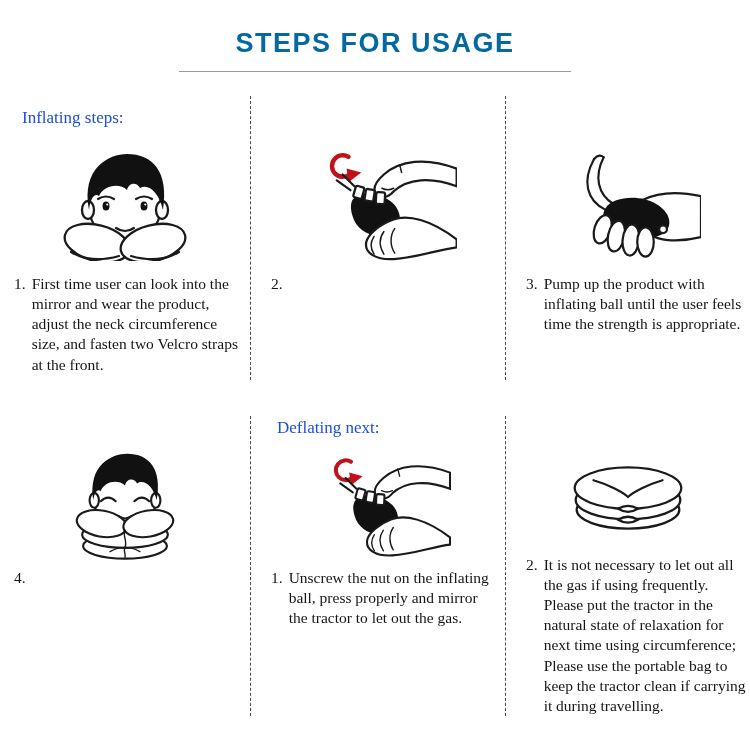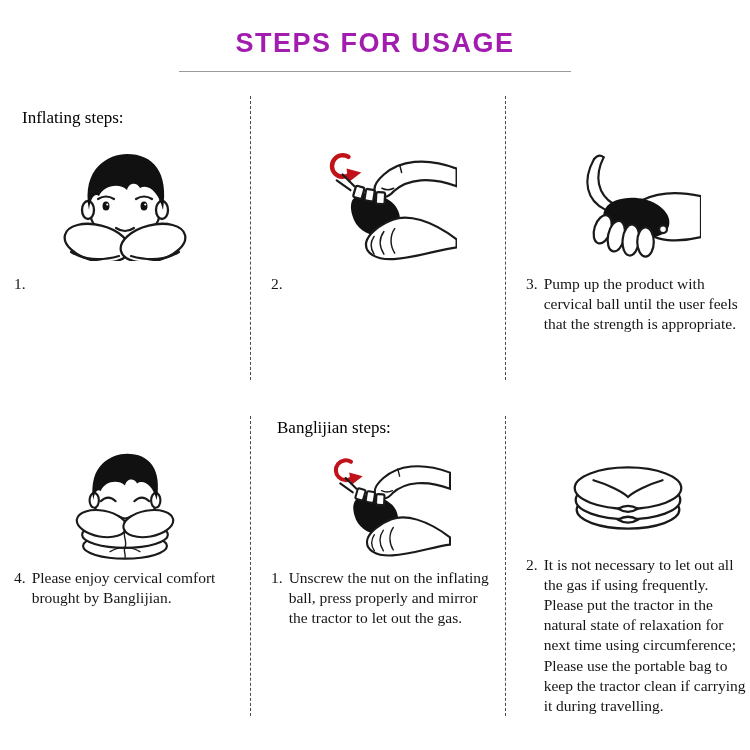--- a/index.html
+++ b/index.html
@@ -3,31 +3,31 @@
 <meta charset="utf-8">
 <style>
   html,body { margin:0; padding:0; }
   body {
     width:750px; height:750px; background:#ffffff; overflow:hidden;
     font-family:"Liberation Serif", serif; color:#151515;
   }
   .title {
     font-family:"Liberation Sans", sans-serif;
     font-size:27px; font-weight:600; letter-spacing:1.5px;
-    text-align:center; margin-top:28px; color:#a21caf;
+    text-align:center; margin-top:28px; color:#0369a1;
   }
   .title-underline { width:392px; margin:12px auto 0; border-top:1.5px solid #9a9a9a; height:0; }
   .row { display:flex; }
   .row-1 { margin-top:24px; height:284px; }
   .row-2 { margin-top:36px; height:300px; }
   .cell { box-sizing:border-box; display:flex; flex-direction:column; }
   .c1 { width:250px; }
   .c2 { width:256px; border-left:1.5px dashed #4a4a4a; border-right:1.5px dashed #4a4a4a; }
   .c3 { width:244px; }
-  .label-slot { height:44px; box-sizing:border-box; padding:12px 0 0 22px; font-size:17px; color:#000000; }
+  .label-slot { height:44px; box-sizing:border-box; padding:12px 0 0 22px; font-size:17px; color:#1d4ed8; }
   .row-2 .label-slot { height:32px; padding-top:2px; padding-left:26px; }
   .illus-slot { height:128px; display:flex; align-items:center; justify-content:center; }
   .row-2 .illus-slot { height:114px; }
   .step { display:flex; padding:6px 2px 0 14px; font-size:15.5px; line-height:1.3; }
   .c2 .step { padding-left:20px; padding-right:10px; }
   .c3 .step { padding-left:20px; padding-right:4px; }
   .num { flex:none; margin-right:6px; }
   svg .ln { fill:none; stroke:#1a1a1a; stroke-width:2.2; stroke-linecap:round; }
   svg .fl { fill:#ffffff; stroke:#1a1a1a; stroke-width:2.3; }
   svg .thin { fill:none; stroke:#1a1a1a; stroke-width:1.5; stroke-linecap:round; }
@@ -58,20 +58,21 @@
           <circle cx="100.3" cy="56.5" r="1.1" fill="#fff"></circle>
           <path class="ln" d="M71,80 Q80,86 89,80"></path>
           <ellipse class="fl" cx="52" cy="95" rx="33" ry="18" transform="rotate(14 52 95)"></ellipse>
           <ellipse class="fl" cx="108" cy="95" rx="33" ry="18" transform="rotate(-14 108 95)"></ellipse>
           <path class="ln" d="M26,104 Q46,116 74,108"></path>
           <path class="ln" d="M134,104 Q114,116 86,108"></path>
         </svg>
       </div>
       <div class="step">
         <span class="num">1.</span>
+        <span>First time user can look into the mirror and wear the product, adjust the neck circumference size, and fasten two Velcro straps at the front.</span>
       </div>
     </div>
 
     <div class="cell c2">
       <div class="label-slot"></div>
       <div class="illus-slot">
         <svg width="158" height="118" viewBox="0 0 160 120">
           <g>
             <path d="M50,12 A11,11 0 1 0 51,30" fill="none" stroke="#c1121a" stroke-width="4.5" stroke-linecap="round"></path>
             <polygon points="48,24 63,28 50,38" fill="#c1121a"></polygon>
@@ -109,21 +110,21 @@
           <path d="M52,60 C60,48 88,46 104,56 C118,64 122,78 112,86 C98,95 68,93 56,80 C49,72 48,66 52,60 Z" fill="#111"></path>
           <circle class="fl" cx="111" cy="82" r="4" stroke-width="2"></circle>
           <ellipse class="fl" cx="49" cy="82" rx="8.5" ry="15" transform="rotate(18 49 82)"></ellipse>
           <ellipse class="fl" cx="63" cy="89" rx="8.5" ry="16" transform="rotate(12 63 89)"></ellipse>
           <ellipse class="fl" cx="78" cy="93" rx="8.5" ry="16" transform="rotate(6 78 93)"></ellipse>
           <ellipse class="fl" cx="93" cy="95" rx="8.5" ry="15"></ellipse>
         </svg>
       </div>
       <div class="step">
         <span class="num">3.</span>
-        <span>Pump up the product with cervical ball until the user feels that the strength is appropriate.</span>
+        <span>Pump up the product with inflating ball until the user feels time the strength is appropriate.</span>
       </div>
     </div>
   </div>
 
   <div class="row row-2">
 
     <div class="cell c1">
       <div class="label-slot"></div>
       <div class="illus-slot">
         <svg width="150" height="110" viewBox="0 0 160 118">
@@ -137,26 +138,25 @@
           <ellipse class="fl" cx="80" cy="103" rx="45" ry="13.5"></ellipse>
           <ellipse class="fl" cx="80" cy="91" rx="46" ry="14"></ellipse>
           <ellipse class="fl" cx="55" cy="79" rx="27" ry="14" transform="rotate(10 55 79)"></ellipse>
           <ellipse class="fl" cx="105" cy="79" rx="27" ry="14" transform="rotate(-10 105 79)"></ellipse>
           <path class="thin" d="M80,86 C77,92 83,98 80,104 C78,108 81,112 80,115"></path>
           <path class="thin" d="M64,109 Q80,100 96,109"></path>
         </svg>
       </div>
       <div class="step">
         <span class="num">4.</span>
-        <span>Please enjoy cervical comfort brought by Banglijian.</span>
       </div>
     </div>
 
     <div class="cell c2">
-      <div class="label-slot">Banglijian steps:</div>
+      <div class="label-slot">Deflating next:</div>
       <div class="illus-slot">
         <svg width="146" height="108" viewBox="0 0 160 120">
           <g>
             <path d="M50,12 A11,11 0 1 0 51,30" fill="none" stroke="#c1121a" stroke-width="4.5" stroke-linecap="round"></path>
             <polygon points="48,24 63,28 50,38" fill="#c1121a"></polygon>
           </g>
           <path class="fl" d="M160,24 C128,12 102,16 86,30 C78,37 74,44 78,50 C82,55 90,54 96,47 C110,34 134,32 160,42 Z"></path>
           <path class="thin" d="M84,44 Q90,47 96,44"></path>
           <path class="thin" d="M102,20 L104,28"></path>
           <path d="M54,56 C62,44 84,48 96,60 C106,71 104,86 90,91 C74,96 58,87 54,72 C52,65 52,60 54,56 Z" fill="#111"></path>

